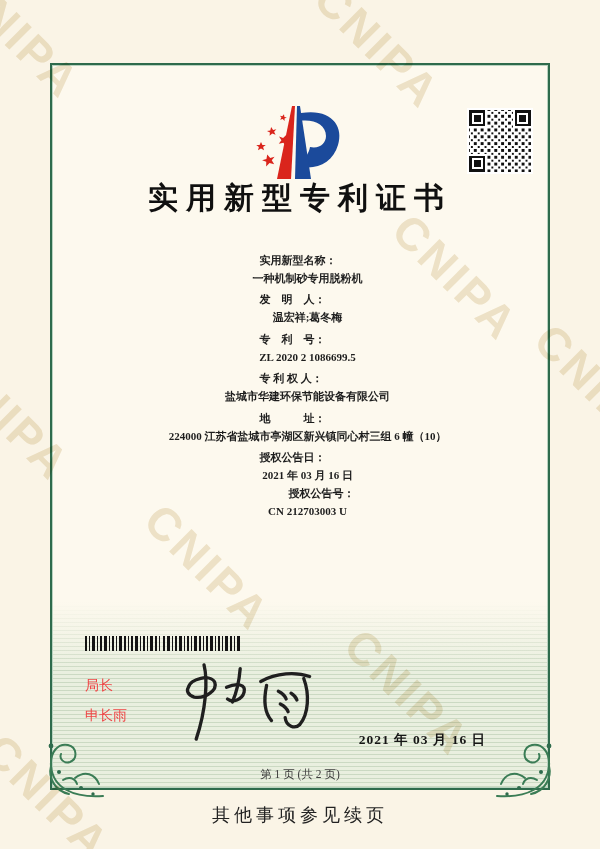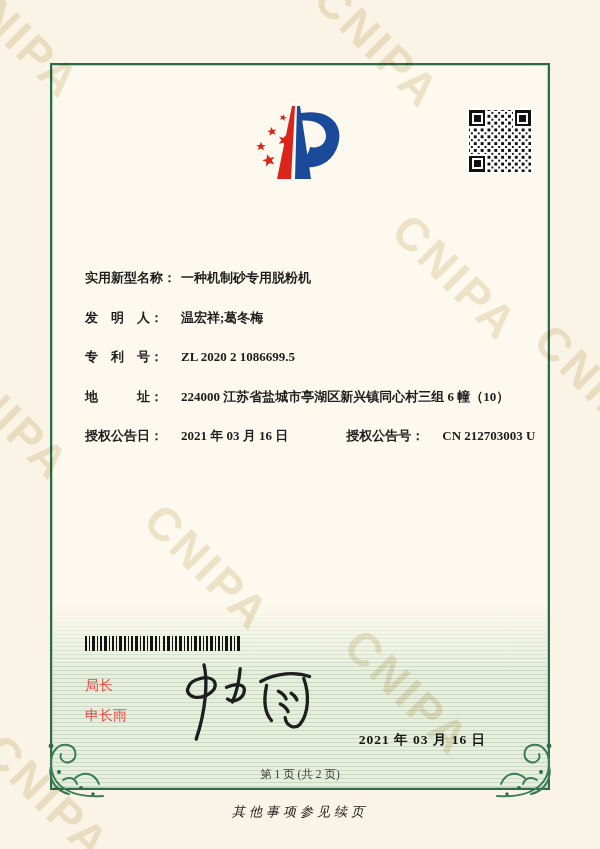--- a/index.html
+++ b/index.html
@@ -37,22 +37,22 @@
   .band::before{content:"";position:absolute;left:0;right:0;top:0;height:70px;
         background:linear-gradient(180deg, var(--paper-inner), rgba(253,249,238,0));}
 
   .cert-no{position:absolute;left:22px;top:34px;font-size:12.5px;letter-spacing:1px;color:#2b2b2b;}
   .logo{position:absolute;left:50%;top:38px;transform:translateX(-50%);}
   .qr{position:absolute;left:415px;top:43px;}
   .title{position:absolute;left:0;right:0;top:113px;margin:0;text-align:center;
          font-size:30px;font-weight:bold;letter-spacing:8px;color:#101010;}
 
   .fields{position:absolute;left:33px;top:183px;width:445px;}
-  .frow{height:36.4px;display:flex;align-items:flex-end;padding-top:3px;
-        font-size:13px;font-weight:600;line-height:18px;color:var(--ink);}
+  .frow{height:36.4px;display:flex;align-items:center;padding-top:3px;
+        font-size:11px;font-weight:600;line-height:18px;color:var(--ink);flex-direction:column;}
   .flabel{display:inline-block;min-width:96px;white-space:nowrap;}
   .fvalue{white-space:nowrap;}
   .pair2{margin-left:58px;}
 
   .paras{position:absolute;left:18px;top:428px;width:462px;font-size:12.5px;
          line-height:17.5px;text-align:justify;color:#242424;}
   .paras p{margin:0;text-indent:2em;}
 
   .barcode{position:absolute;left:33px;top:571px;}
 
@@ -64,21 +64,21 @@
   .sign-date{position:absolute;right:62px;top:666px;z-index:2;font-size:13.5px;
              font-weight:600;color:#161616;letter-spacing:1px;}
   .page-no{position:absolute;left:0;right:0;bottom:6px;z-index:2;text-align:center;
            font-size:11.5px;color:#3c3c3c;}
 
   .flourish{position:absolute;z-index:3;}
   .fl-left{left:-9px;bottom:-12px;}
   .fl-right{right:-9px;bottom:-12px;transform:scaleX(-1);}
 
   .footer-note{position:absolute;left:0;right:0;top:803px;text-align:center;
-               font-size:13px;letter-spacing:4px;color:#222;font-style:italic;}
+               font-size:18px;letter-spacing:4px;color:#222;}
 </style>
 </head>
 <body>
 
 <div class="page">
 
   <div class="wm wm1">CNIPA</div>
   <div class="wm wm2">CNIPA</div>
   <div class="wm wm3">CNIPA</div>
   <div class="wm wm4">CNIPA</div>
@@ -123,33 +123,38 @@
         <rect x="21" y="1" width="7" height="7" fill="#111"></rect>
         <rect x="22" y="2" width="5" height="5" fill="#fff"></rect>
         <rect x="23" y="3" width="3" height="3" fill="#111"></rect>
         <rect x="0" y="20" width="9" height="9" fill="#fff"></rect>
         <rect x="1" y="21" width="7" height="7" fill="#111"></rect>
         <rect x="2" y="22" width="5" height="5" fill="#fff"></rect>
         <rect x="3" y="23" width="3" height="3" fill="#111"></rect>
       </g>
     </svg>
 
+    <h1 class="title">实用新型专利证书</h1>
 
     <div class="fields">
       <div class="frow">
         <span class="flabel">实用新型名称：</span>
         <span class="fvalue">一种机制砂专用脱粉机</span>
       </div>
       <div class="frow">
         <span class="flabel">发　明　人：</span>
         <span class="fvalue">温宏祥;葛冬梅</span>
       </div>
       <div class="frow">
         <span class="flabel">专　利　号：</span>
         <span class="fvalue">ZL 2020 2 1086699.5</span>
+      </div>
+      <div class="frow">
+        <span class="flabel">专 利 权 人：</span>
+        <span class="fvalue">盐城市华建环保节能设备有限公司</span>
       </div>
       <div class="frow">
         <span class="flabel">地　　　址：</span>
         <span class="fvalue">224000 江苏省盐城市亭湖区新兴镇同心村三组 6 幢（10）</span>
       </div>
       <div class="frow">
         <span class="flabel">授权公告日：</span>
         <span class="fvalue">2021 年 03 月 16 日</span>
         <span class="flabel pair2">授权公告号：</span>
         <span class="fvalue">CN 212703003 U</span>

